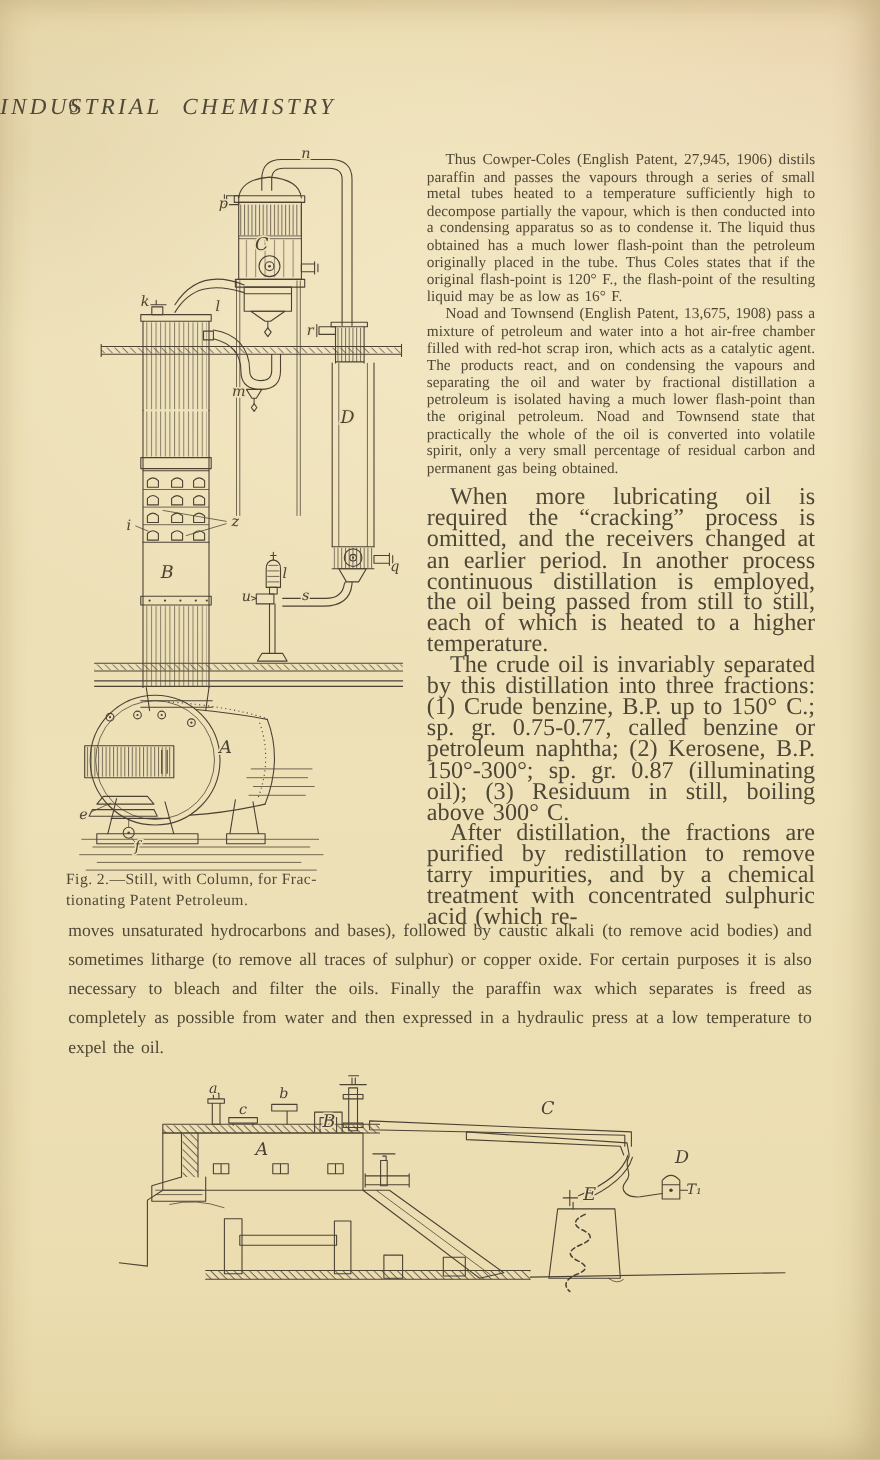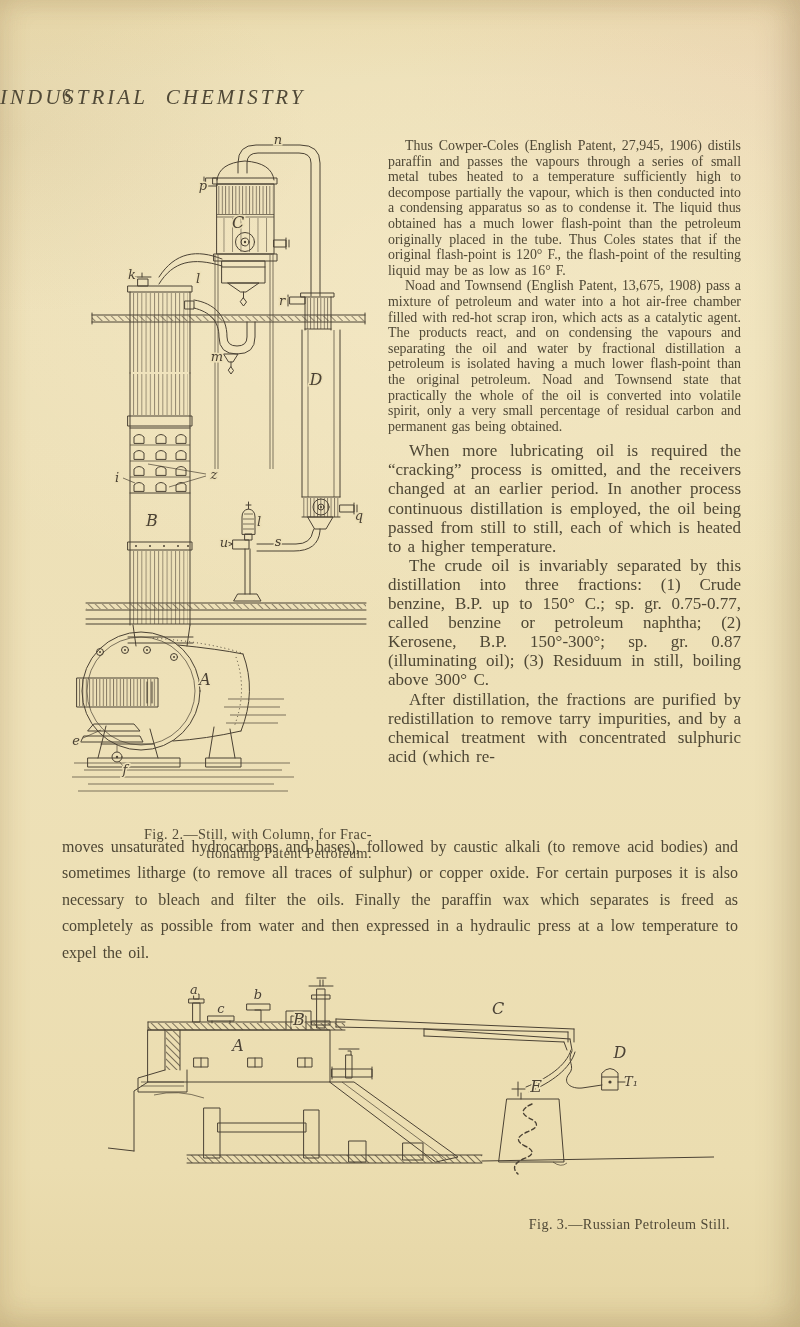--- a/index.html
+++ b/index.html
@@ -15,27 +15,27 @@
     color:#4e4735;
   }
   .pagenum { position:absolute; left:62px; top:86px; font-size:18px; }
   .header-title {
     position:absolute; left:0; right:0; top:85px; text-align:left;
     font-style:italic; font-size:21px; letter-spacing:3px; word-spacing:10px; color:#504937;
   }
   .right-col { position:absolute; left:388px; top:138px; width:353px; }
   .right-col p { margin:0; text-align:justify; color:#4e4735; }
   .rc-small { font-size:13.9px; line-height:15.6px; text-indent:17px; word-spacing:1.5px; }
-  .rc-large { font-size:17px; line-height:19.1px; text-indent:21px; word-spacing:2px; }
+  .rc-large { font-size:22px; line-height:19.1px; text-indent:21px; word-spacing:2px; }
   .gap-top { margin-top:7px !important; }
   .fullwidth {
     position:absolute; left:62px; top:834px; width:676px;
     font-size:16px; line-height:26.4px; text-align:justify; word-spacing:2px; color:#4e4735;
   }
-  .fig-caption { position:absolute; text-align:right; font-size:14.2px; line-height:19px; color:#504937; letter-spacing:0.4px;margin-top:34px; }
+  .fig-caption { position:absolute; text-align:left; font-size:14.2px; line-height:19px; color:#504937; letter-spacing:0.4px; }
   .cap2 { left:60px; top:791px; width:312px; }
   .cap3 { left:130px; top:1181px; width:600px; }
   .figsvg { position:absolute; }
   .fig2 { left:28px; top:133px; }
   .fig3 { left:108px; top:965px; }
   svg path, svg line, svg rect, svg circle, svg polygon { vector-effect:non-scaling-stroke; }
   .ln { stroke:#4b4234; stroke-width:1; fill:none; stroke-linecap:round; stroke-linejoin:round; }
   .ln-th { stroke:#4b4234; stroke-width:0.7; fill:none; }
   .dots { stroke:#4b4234; stroke-width:1; fill:none; stroke-dasharray:1 3; }
   .dash { stroke:#4b4234; stroke-width:1.4; fill:none; stroke-dasharray:4 3; stroke-linecap:round; }
@@ -332,15 +332,14 @@
         <text x="150" y="30" class="fig-label">b</text>
         <text x="191" y="55" class="fig-label big">B</text>
         <text x="130" y="81" class="fig-label big">A</text>
         <text x="390" y="44" class="fig-label big">C</text>
         <text x="512" y="88" class="fig-label big">D</text>
         <text x="428" y="122" class="fig-label big">E</text>
         <text x="523" y="117" class="fig-label">T₁</text>
       </g>
   </svg>
 
-  <div class="fig-caption cap3">Fig. 3.—Russian Petroleum Still.</div>
 
 </div>
 
 </body></html>

